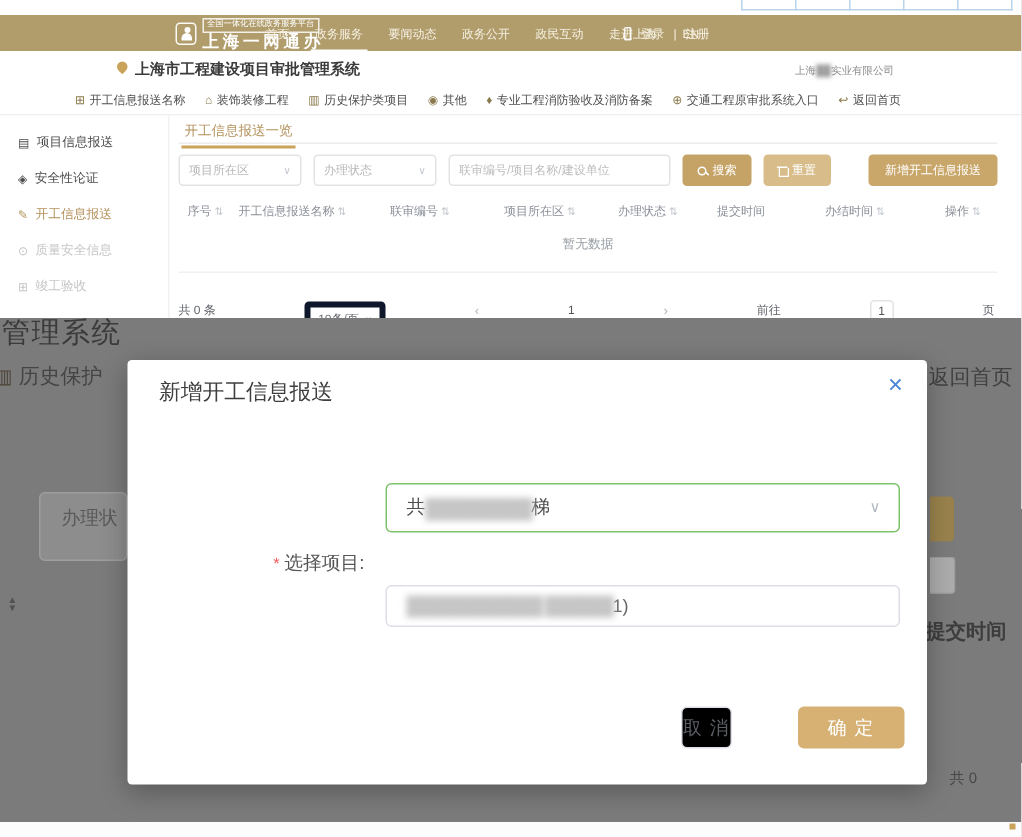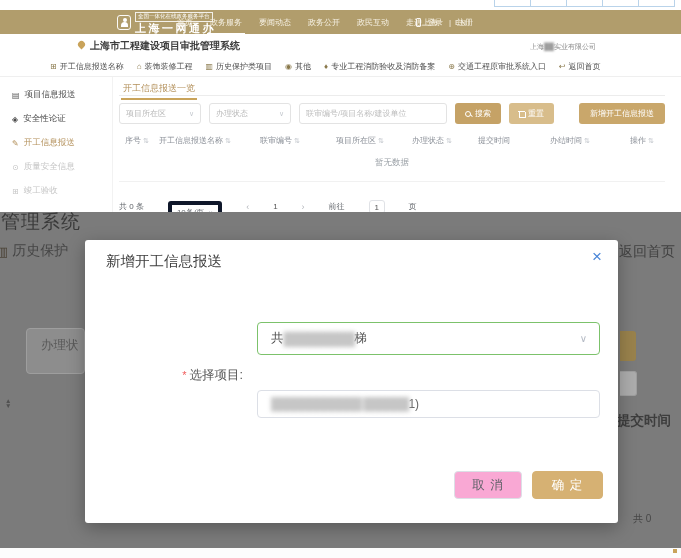--- a/index.html
+++ b/index.html
@@ -67,21 +67,21 @@
   .th:nth-child(1){width:34px;}
   .th:nth-child(2){width:101px;}
   .th:nth-child(3){width:76px;}
   .th:nth-child(4){width:76px;}
   .th:nth-child(5){width:66px;}
   .th:nth-child(6){width:72px;}
   .th:nth-child(7){width:80px;}
   .th:nth-child(8){width:38px;}
   .empty{margin-top:11px;text-align:center;font-size:8.5px;color:#9aa0a6;}
   .tline{margin-top:12px;border-top:1px solid #f1f1f1;}
-  .pagination{display:flex;justify-content:flex-start;align-items:center;gap:24px;margin-top:7px;font-size:8px;color:#5f6368;padding-right:2px;}
+  .pagination{display:flex;justify-content:space-between;align-items:center;gap:24px;margin-top:7px;font-size:8px;color:#5f6368;padding-right:2px;}
   .psize{border:4px solid #0f172a;border-radius:3px;padding:2px 5px;display:flex;align-items:center;gap:4px;color:#6a6e74;cursor:pointer;margin-top:12px;}
   .psize .chev{color:#c5c9cf;font-size:7px;}
   .parrow{color:#b3b6bb;cursor:pointer;font-size:9px;}
   .pnum{color:#555;cursor:pointer;}
   .goto-box{width:16px;height:14px;border:1px solid #e0e2e6;border-radius:3px;text-align:center;line-height:14px;color:#555;}
 
   
   .dim{position:absolute;left:0;top:212px;width:681px;height:336px;background:#7b7b7b;overflow:hidden;}
   .frag{position:absolute;white-space:nowrap;}
   .f-title{left:1px;top:-3px;font-size:19px;color:#3a3a3a;letter-spacing:1px;}
@@ -99,21 +99,21 @@
   
   .modal{position:absolute;left:85px;top:28px;width:533px;height:283px;background:#fff;border-radius:3px;box-shadow:0 5px 18px rgba(0,0,0,.28);}
   .m-title{position:absolute;left:21px;top:12px;font-size:14.5px;color:#3e3e3e;}
   .m-close{position:absolute;right:16px;top:8px;font-size:17px;color:#4a86d8;cursor:pointer;line-height:1;}
   .m-label{position:absolute;left:0;width:158px;text-align:right;font-size:12.5px;color:#555;white-space:nowrap;}
   .m-label .star{color:#f05b5b;margin-right:3px;font-size:11px;}
   .m-select{position:absolute;left:172px;top:82px;width:343px;height:33px;border:1px solid #7cc26b;border-radius:4px;display:flex;align-items:center;padding:0 13px;font-size:12.5px;color:#4f4f4f;cursor:pointer;background:#fff;}
   .m-select .chev{position:absolute;right:12px;color:#b4bac4;font-size:10px;}
   .m-input{position:absolute;left:172px;top:150px;width:343px;height:28px;border:1px solid #dcdfe6;border-radius:4px;display:flex;align-items:center;padding:0 13px;font-size:12px;color:#666;background:#fff;}
   .m-btn{position:absolute;top:231px;height:28px;border-radius:4px;font-size:12.5px;display:flex;align-items:center;justify-content:center;cursor:pointer;letter-spacing:1px;white-space:nowrap;}
-  .m-cancel{left:369px;width:68px;background:#f9a8d4;border:1px solid #dcdfe6;color:#5c6066;}
+  .m-cancel{left:369px;width:34px;background:#000000;border:1px solid #dcdfe6;color:#5c6066;}
   .m-ok{left:447px;width:71px;background:#d6b173;border:1px solid #d6b173;color:#fff;}
 
   
   .redact{filter:blur(2.2px);color:#c6c6c6;letter-spacing:-1px;}
   .redact-sm{filter:blur(1.3px);color:#9d9d9d;}
 
   
   .bottom-strip{position:absolute;left:0;top:548px;width:681px;height:10px;background:#fcfcfc;}
   .gold-dot{position:absolute;left:673px;top:1px;width:4px;height:4px;background:#c9a35a;}
 </style>

